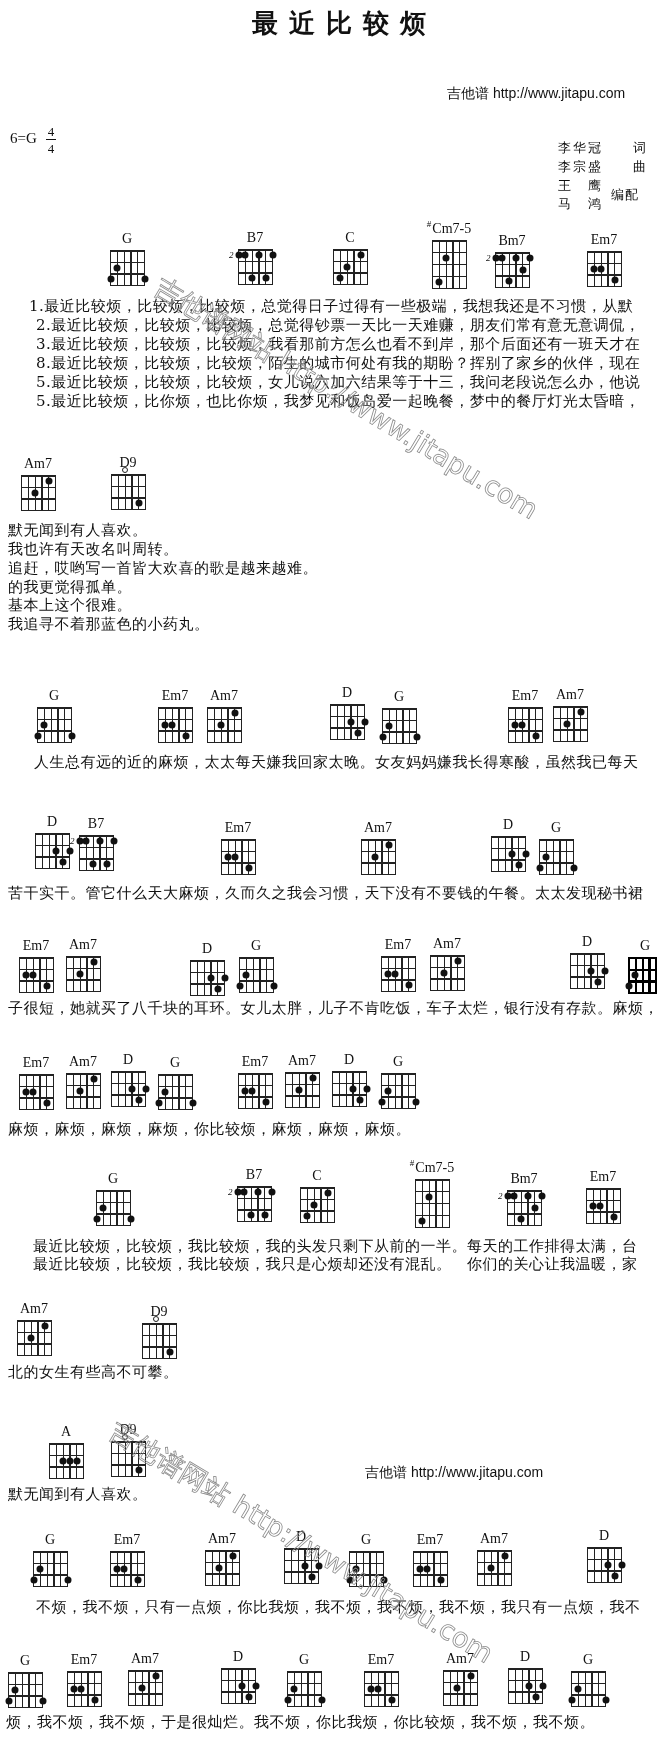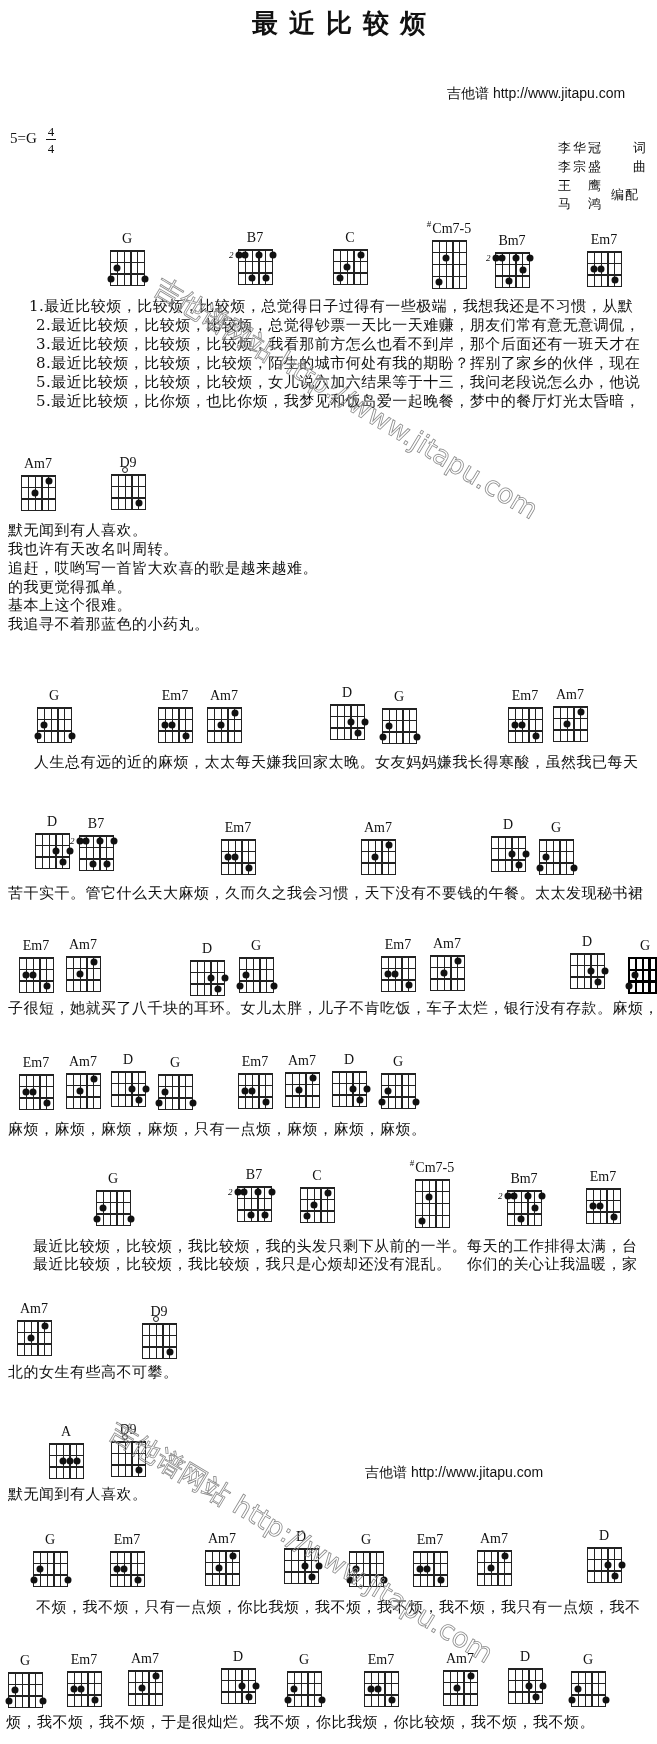--- a/index.html
+++ b/index.html
@@ -53,21 +53,21 @@
     color:rgba(255,255,255,0); -webkit-text-stroke:0.8px #8c8c8c;
     transform:rotate(31deg); transform-origin:0 0; white-space:nowrap;
   }
 </style>
 </head>
 <body>
 
 <div class="abs title">最近比较烦</div>
 <div class="abs url" style="left:447px;top:84px">吉他谱 http://www.jitapu.com</div>
 
-<div class="abs key" style="left:10px;top:130px">5=G</div>
+<div class="abs key" style="left:10px;top:130px">6=G</div>
 <div class="abs frac" style="left:46px;top:125px">
   <div>4</div>
   <div class="frac-line"></div>
   <div>4</div>
 </div>
 
 <div>
   <div class="abs credit" style="left:558px;top:139px">李华冠</div>
   <div class="abs credit" style="left:633px;top:139px">词</div>
   <div class="abs credit" style="left:558px;top:158px">李宗盛</div>
@@ -774,21 +774,21 @@
         <div class="fret nut" style="top: 0px; width: 35.2px;"></div>
         <div class="fret" style="top: 11.6667px; width: 35.2px;"></div>
         <div class="fret" style="top: 23.3333px; width: 35.2px;"></div>
         <div class="fret" style="top: 35px; width: 35.2px;"></div>
         <div class="dot" style="left: 7.4px; top: 17.5px;"></div>
         <div class="dot" style="left: 0.6px; top: 29.1667px;"></div>
         <div class="dot" style="left: 34.6px; top: 29.1667px;"></div>
       </div>
     </div>
 
-  <div class="abs lyric" style="left:8px;top:1120px">麻烦，麻烦，麻烦，麻烦，只有一点烦，麻烦，麻烦，麻烦。</div>
+  <div class="abs lyric" style="left:8px;top:1120px">麻烦，麻烦，麻烦，麻烦，你比较烦，麻烦，麻烦，麻烦。</div>
 </div>
 
 <div>
   <div class="chord" style="left:96px;top:1172px">
       <div class="chord-label">G</div>
       <div class="grid" style="width: 35px; height: 36px;">
         <div class="string" style="left: 0px; height: 36px;"></div>
         <div class="string" style="left: 6.8px; height: 36px;"></div>
         <div class="string" style="left: 13.6px; height: 36px;"></div>
         <div class="string" style="left: 20.4px; height: 36px;"></div>

